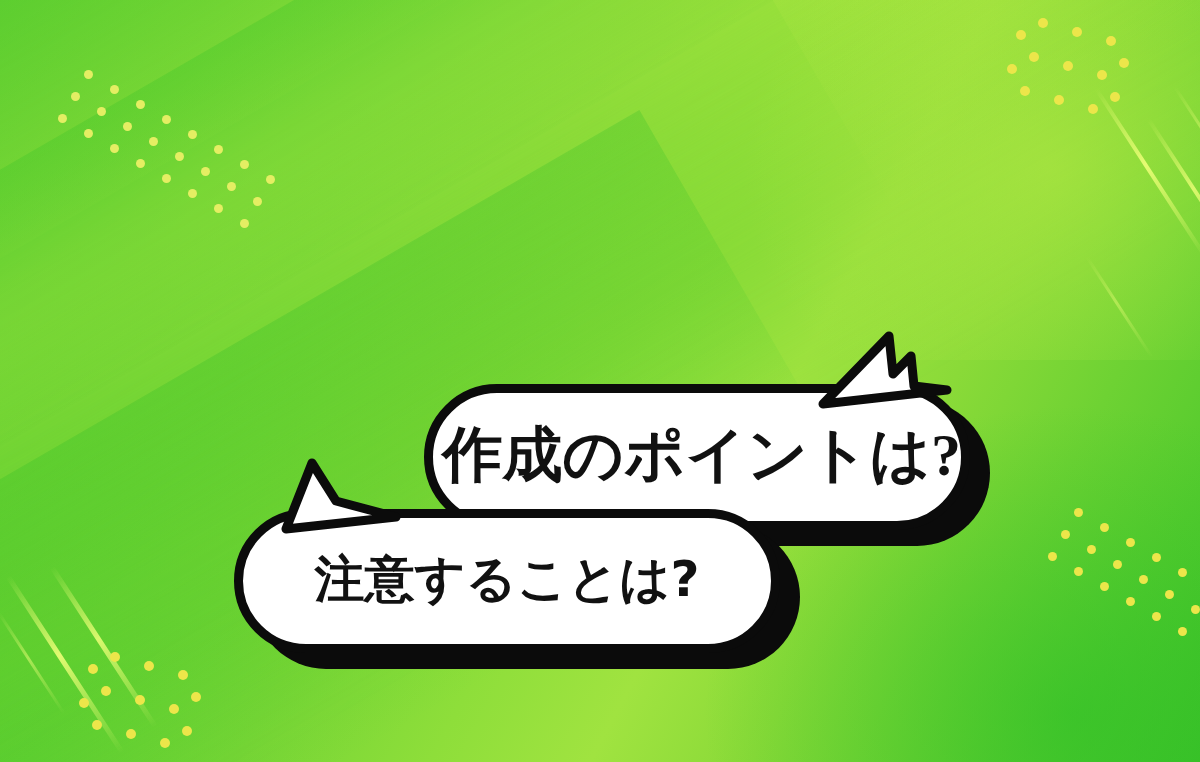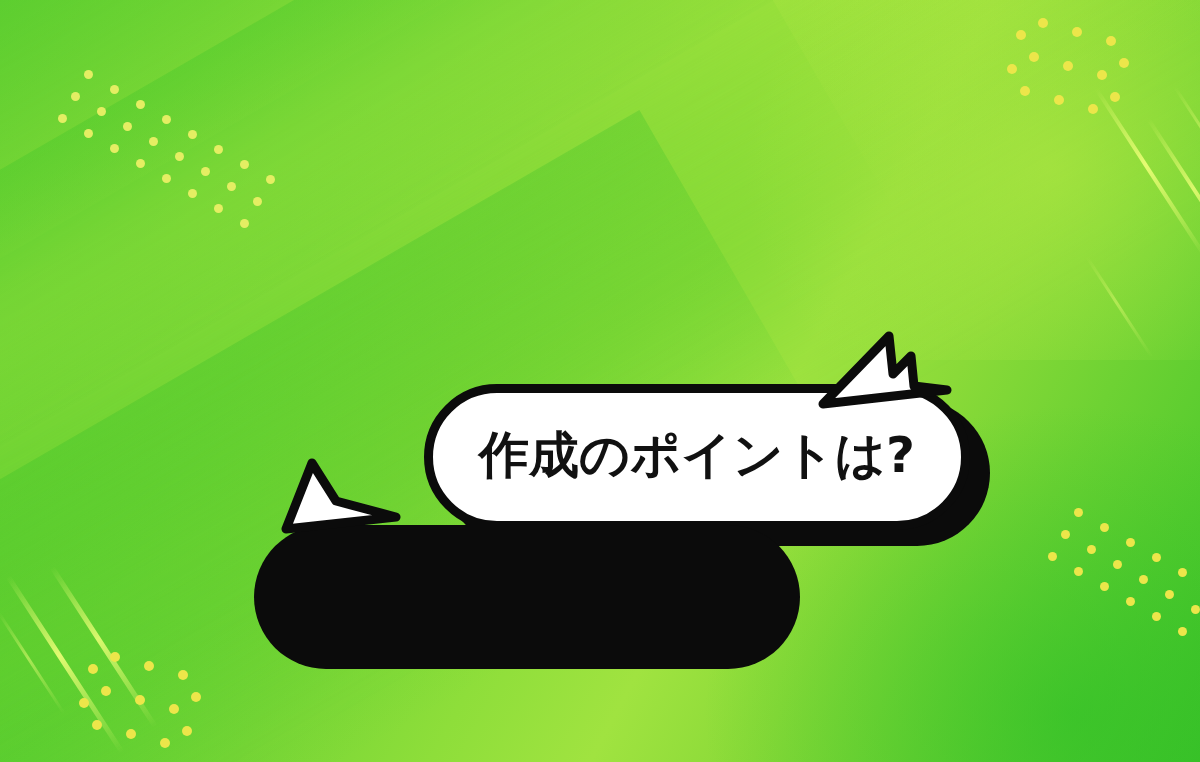--- a/index.html
+++ b/index.html
@@ -151,23 +151,24 @@
   }
 
   
   #bubble-1 {
     left: 424px;
     top: 384px;
     width: 546px;
     height: 146px;
     border-radius: 999px;
     z-index: 4;
-    justify-content: center;
-    font-size: 50px;
+    justify-content: flex-end;
+    font-size: 60px;
     padding-bottom: 4px;
+    font-family: Liberation Serif, serif;
   }
   #bubble-1-shadow {
     left: 444px; top: 400px;
     width: 546px; height: 146px;
     z-index: 2;
   }
   
   .tail-1 {
     position: absolute;
     left: 815px;
@@ -306,14 +307,17 @@
     <path d="M8,74 L74,6 L78,44 L96,26 L99,56 L132,60 Z" fill="#ffffff" stroke="#0b0b0b" stroke-width="9" stroke-linejoin="round"></path>
   </svg>
   <div class="bubble" id="bubble-1">
     <span class="bubble-text">作成のポイントは?</span>
   </div>
 
   <div class="bubble-shadow" id="bubble-2-shadow"></div>
   <svg class="tail-2" viewBox="0 0 130 80">
     <path d="M10,74 L36,8 L60,46 L120,62 Z" fill="#ffffff" stroke="#0b0b0b" stroke-width="9" stroke-linejoin="round"></path>
   </svg>
+  <div class="bubble" id="bubble-2">
+    <span class="bubble-text">注意することは?</span>
+  </div>
 
 </div>
 
 </body></html>

